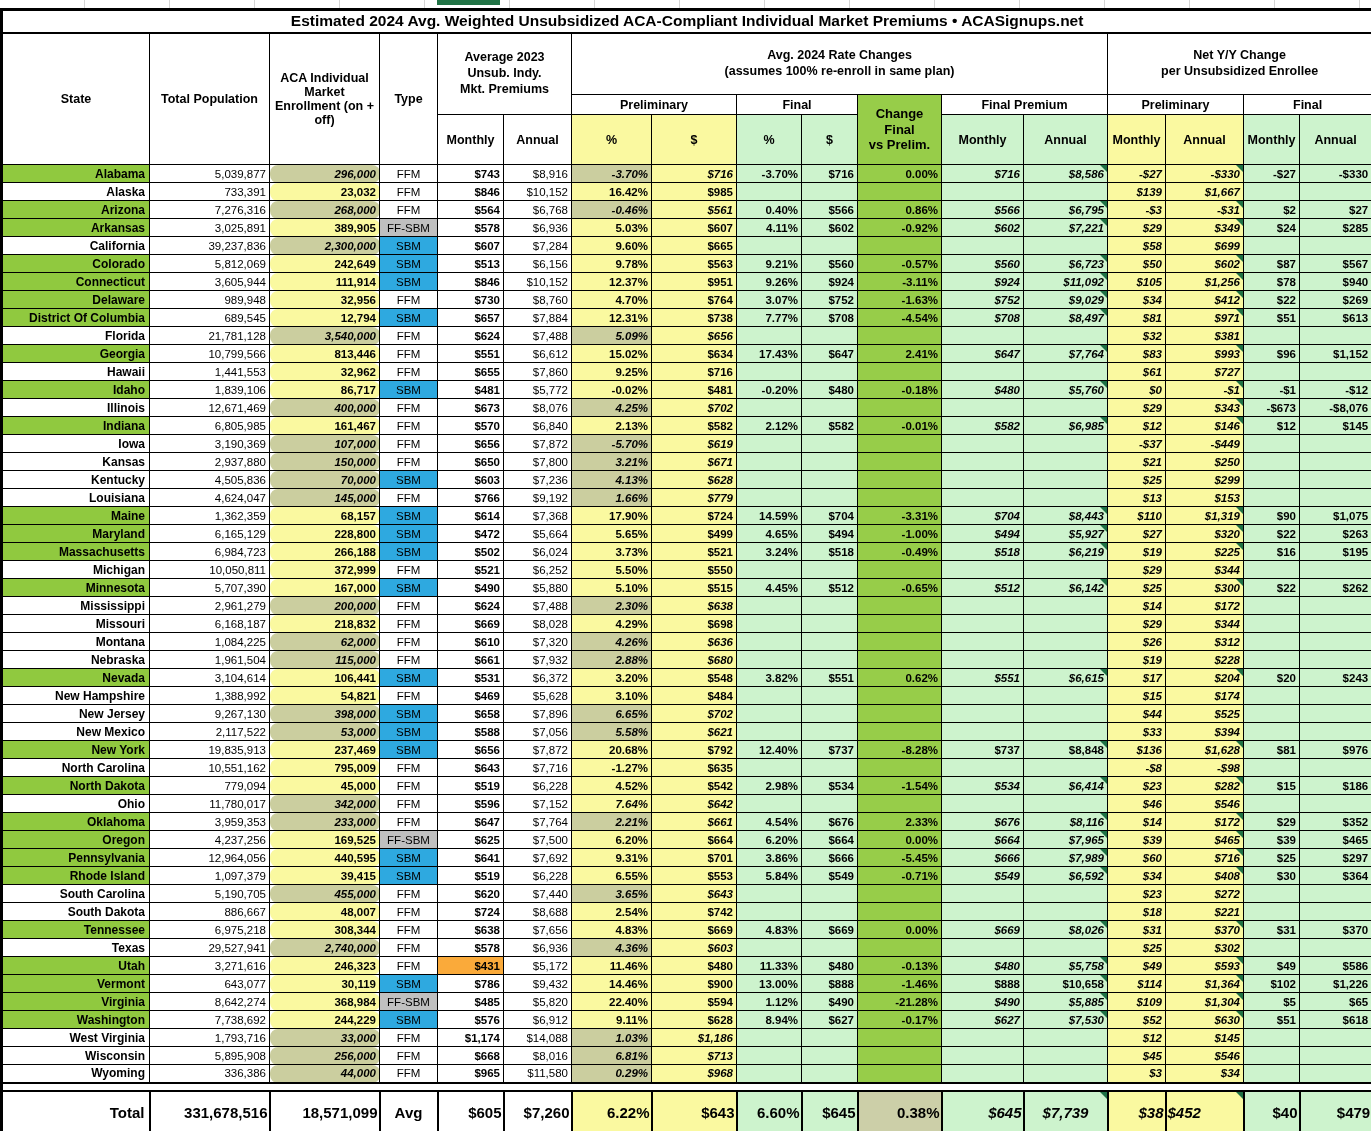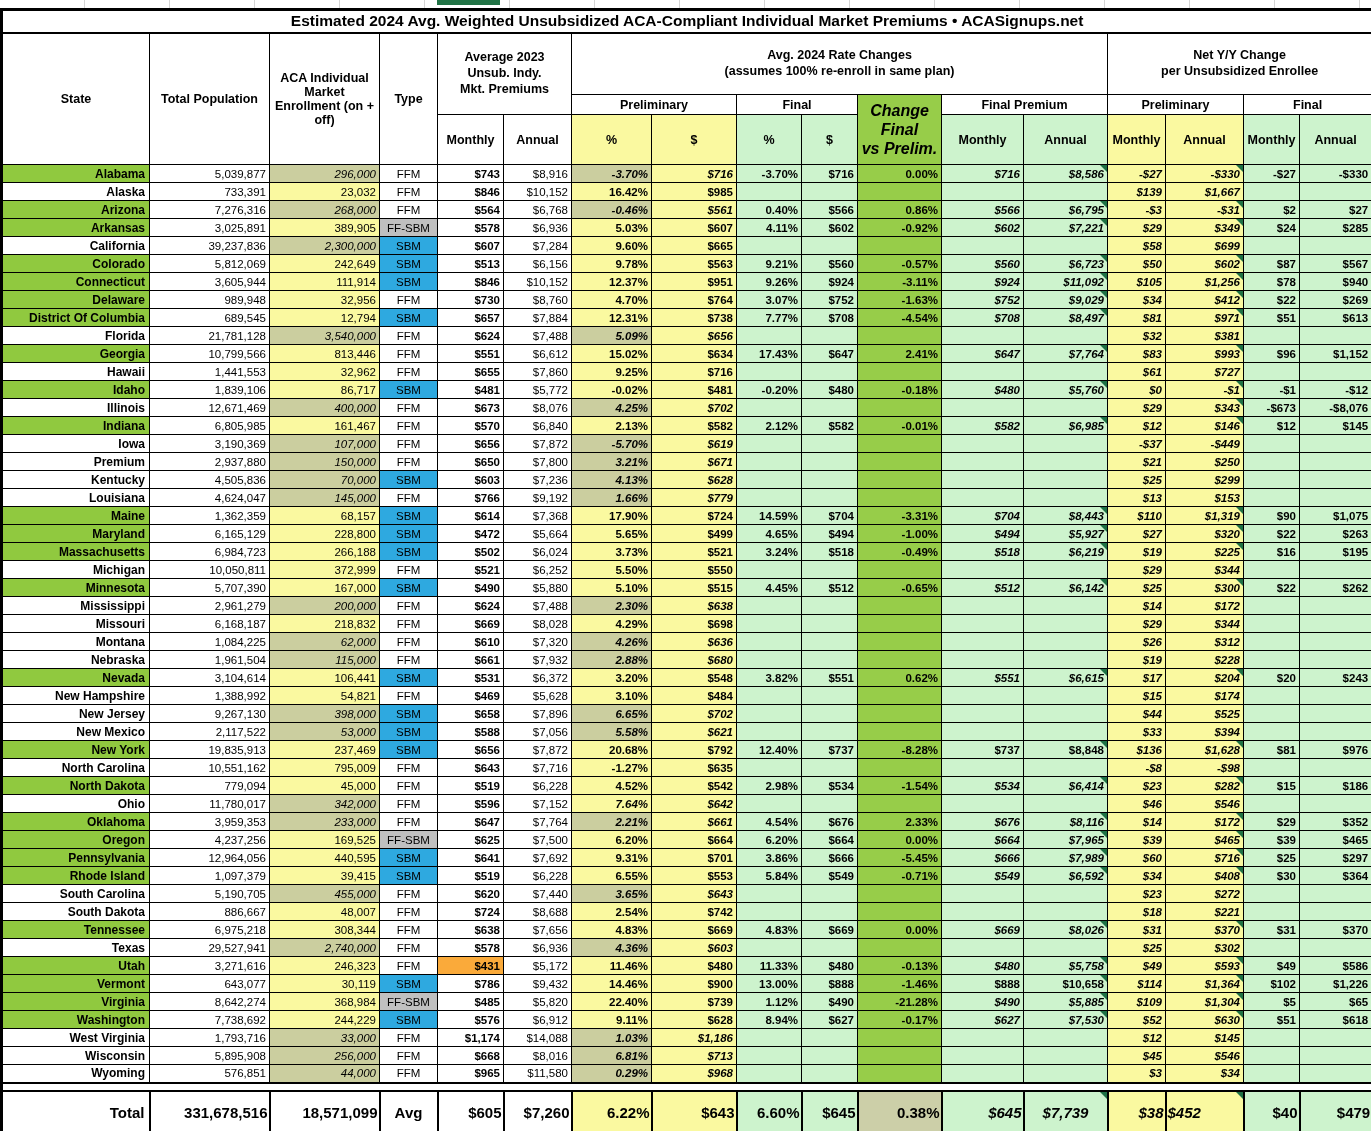--- a/index.html
+++ b/index.html
@@ -17,27 +17,27 @@
   table{border:3px solid #000;}
   th{font-weight:bold;color:#000;background:#fff;}
 
   .r-title th{font-size:15.5px;height:23px;text-align:center;border-bottom:2px solid #000;}
   .r1{height:62px;} .r2{height:20px;} .r3{height:50px;}
   .r1 th,.r2 th,.r3 th{font-size:12.5px;text-align:center;vertical-align:middle;}
   .h-state{font-size:17px;}
   .h-enr,.h-avg23{white-space:normal;}
   .h-grp div{line-height:1.25;}
   .hy{background:var(--yellow);} .hg{background:var(--lgreen);} .hc{background:var(--chgreen);}
-  .h-chg div{line-height:1.2;font-size:16px;font-style:italic;}
+  .h-chg div{line-height:1.2;font-size:13px;}
 
   tbody td{height:18px;font-size:11.5px;padding:0 3px;text-align:right;vertical-align:middle;color:#000;}
   td.state{font-weight:bold;font-size:12px;padding-right:4px;background:#fff;}
   td.sg{background:var(--green);}
   td.pop{background:#fff;font-weight:normal;}
-  td.enroll{background:var(--yellow);font-weight:normal;}
+  td.enroll{background:var(--yellow);font-weight:bold;border-radius:8px;}
   td.enroll.est{background:var(--olive);font-style:italic;}
   td.type{text-align:center;padding:0;font-weight:normal;background:#fff;}
   td.sbm{background:var(--blue);}
   td.ffsbm{background:var(--gray);}
   td.m23{font-weight:bold;background:#fff;}
   td.m23.hl{background:var(--orange);}
   td.a23{background:#fff;}
   td.ppct,td.pusd{background:var(--yellow);font-weight:bold;}
   td.olive{background:var(--olive);}
   .it{font-style:italic;}
@@ -437,21 +437,21 @@
         <td class="fusd"></td>
         <td class="chg"></td>
         <td class="fpm it"></td>
         <td class="fpa it"></td>
         <td class="npm">-$37</td>
         <td class="npa">-$449</td>
         <td class="nfm"></td>
         <td class="nfa"></td>
       </tr>
       <tr>
-        <td class="state">Premium</td>
+        <td class="state">Kansas</td>
         <td class="pop">2,937,880</td>
         <td class="enroll est">150,000</td>
         <td class="type">FFM</td>
         <td class="m23">$650</td>
         <td class="a23">$7,800</td>
         <td class="ppct olive it">3.21%</td>
         <td class="pusd it">$671</td>
         <td class="fpct"></td>
         <td class="fusd"></td>
         <td class="chg"></td>
@@ -1014,21 +1014,21 @@
         <td class="nfa">$1,226</td>
       </tr>
       <tr>
         <td class="state sg">Virginia</td>
         <td class="pop">8,642,274</td>
         <td class="enroll">368,984</td>
         <td class="type ffsbm">FF-SBM</td>
         <td class="m23">$485</td>
         <td class="a23">$5,820</td>
         <td class="ppct">22.40%</td>
-        <td class="pusd">$739</td>
+        <td class="pusd">$594</td>
         <td class="fpct">1.12%</td>
         <td class="fusd">$490</td>
         <td class="chg">-21.28%</td>
         <td class="fpm it">$490</td>
         <td class="fpa it tri">$5,885</td>
         <td class="npm">$109</td>
         <td class="npa tri">$1,304</td>
         <td class="nfm">$5</td>
         <td class="nfa">$65</td>
       </tr>
@@ -1084,21 +1084,21 @@
         <td class="chg"></td>
         <td class="fpm it"></td>
         <td class="fpa it"></td>
         <td class="npm">$45</td>
         <td class="npa">$546</td>
         <td class="nfm"></td>
         <td class="nfa"></td>
       </tr>
       <tr>
         <td class="state">Wyoming</td>
-        <td class="pop">576,851</td>
+        <td class="pop">336,386</td>
         <td class="enroll est">44,000</td>
         <td class="type">FFM</td>
         <td class="m23">$965</td>
         <td class="a23">$11,580</td>
         <td class="ppct olive it">0.29%</td>
         <td class="pusd it">$968</td>
         <td class="fpct"></td>
         <td class="fusd"></td>
         <td class="chg"></td>
         <td class="fpm it"></td>

